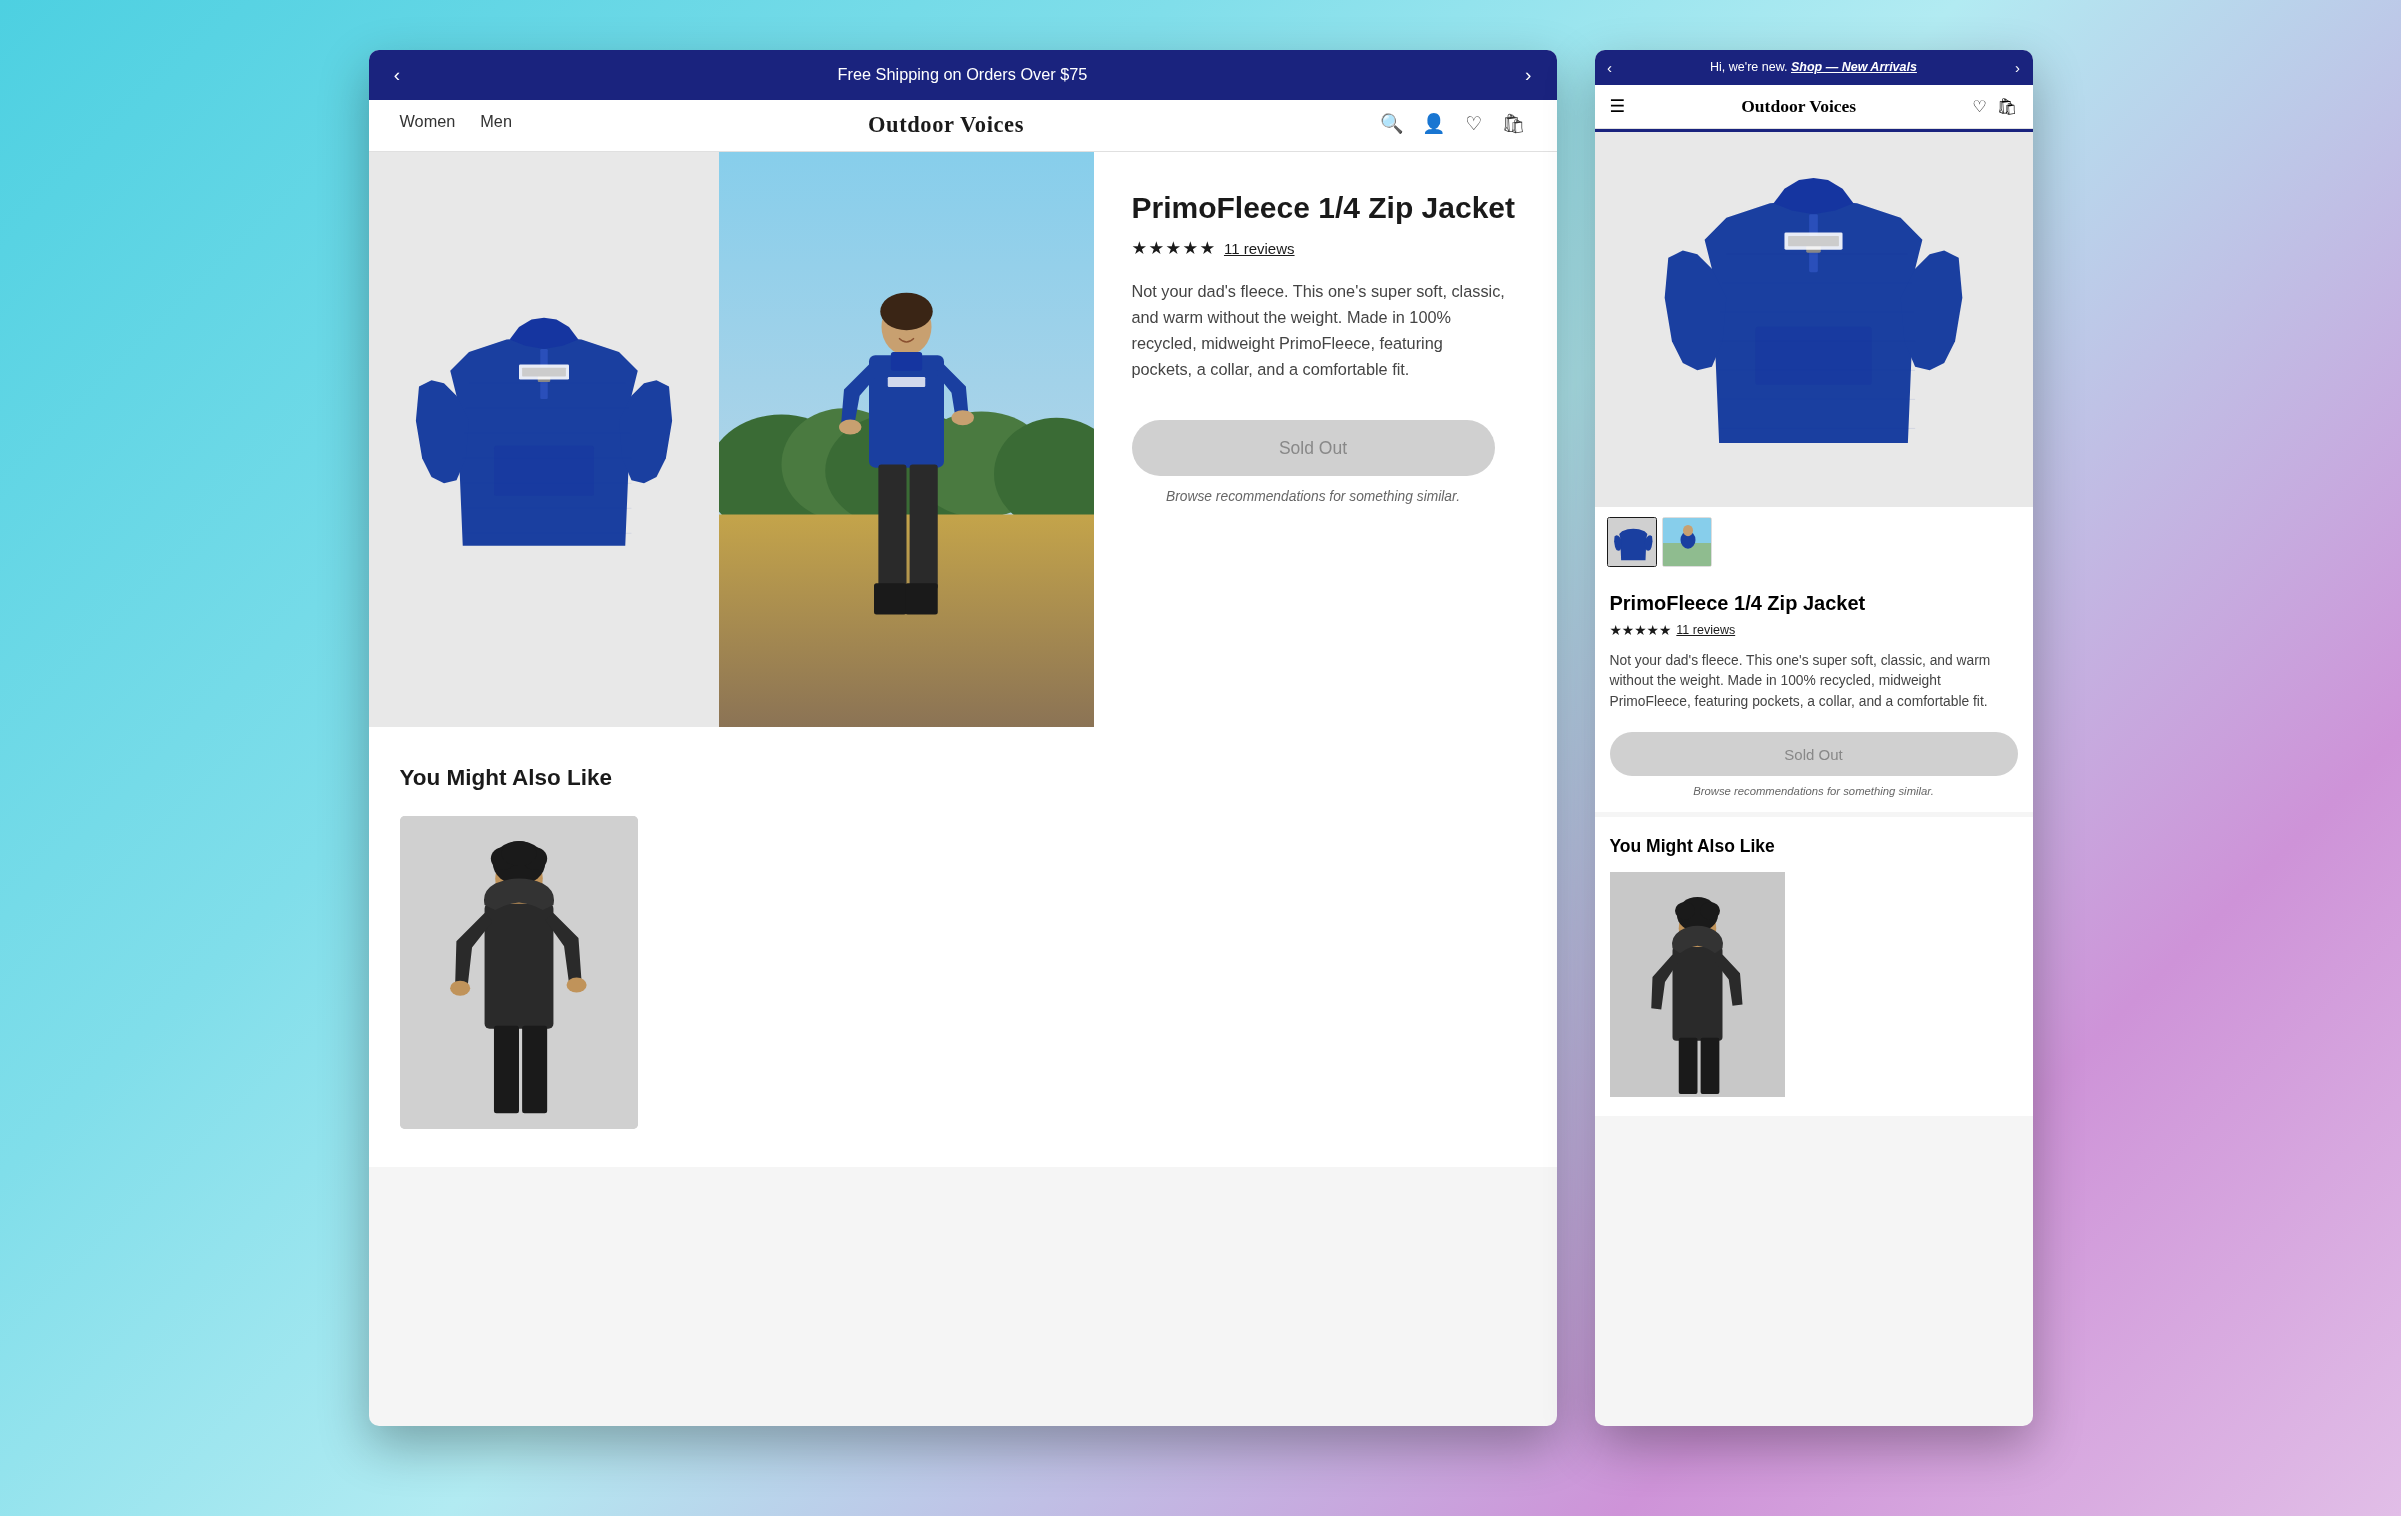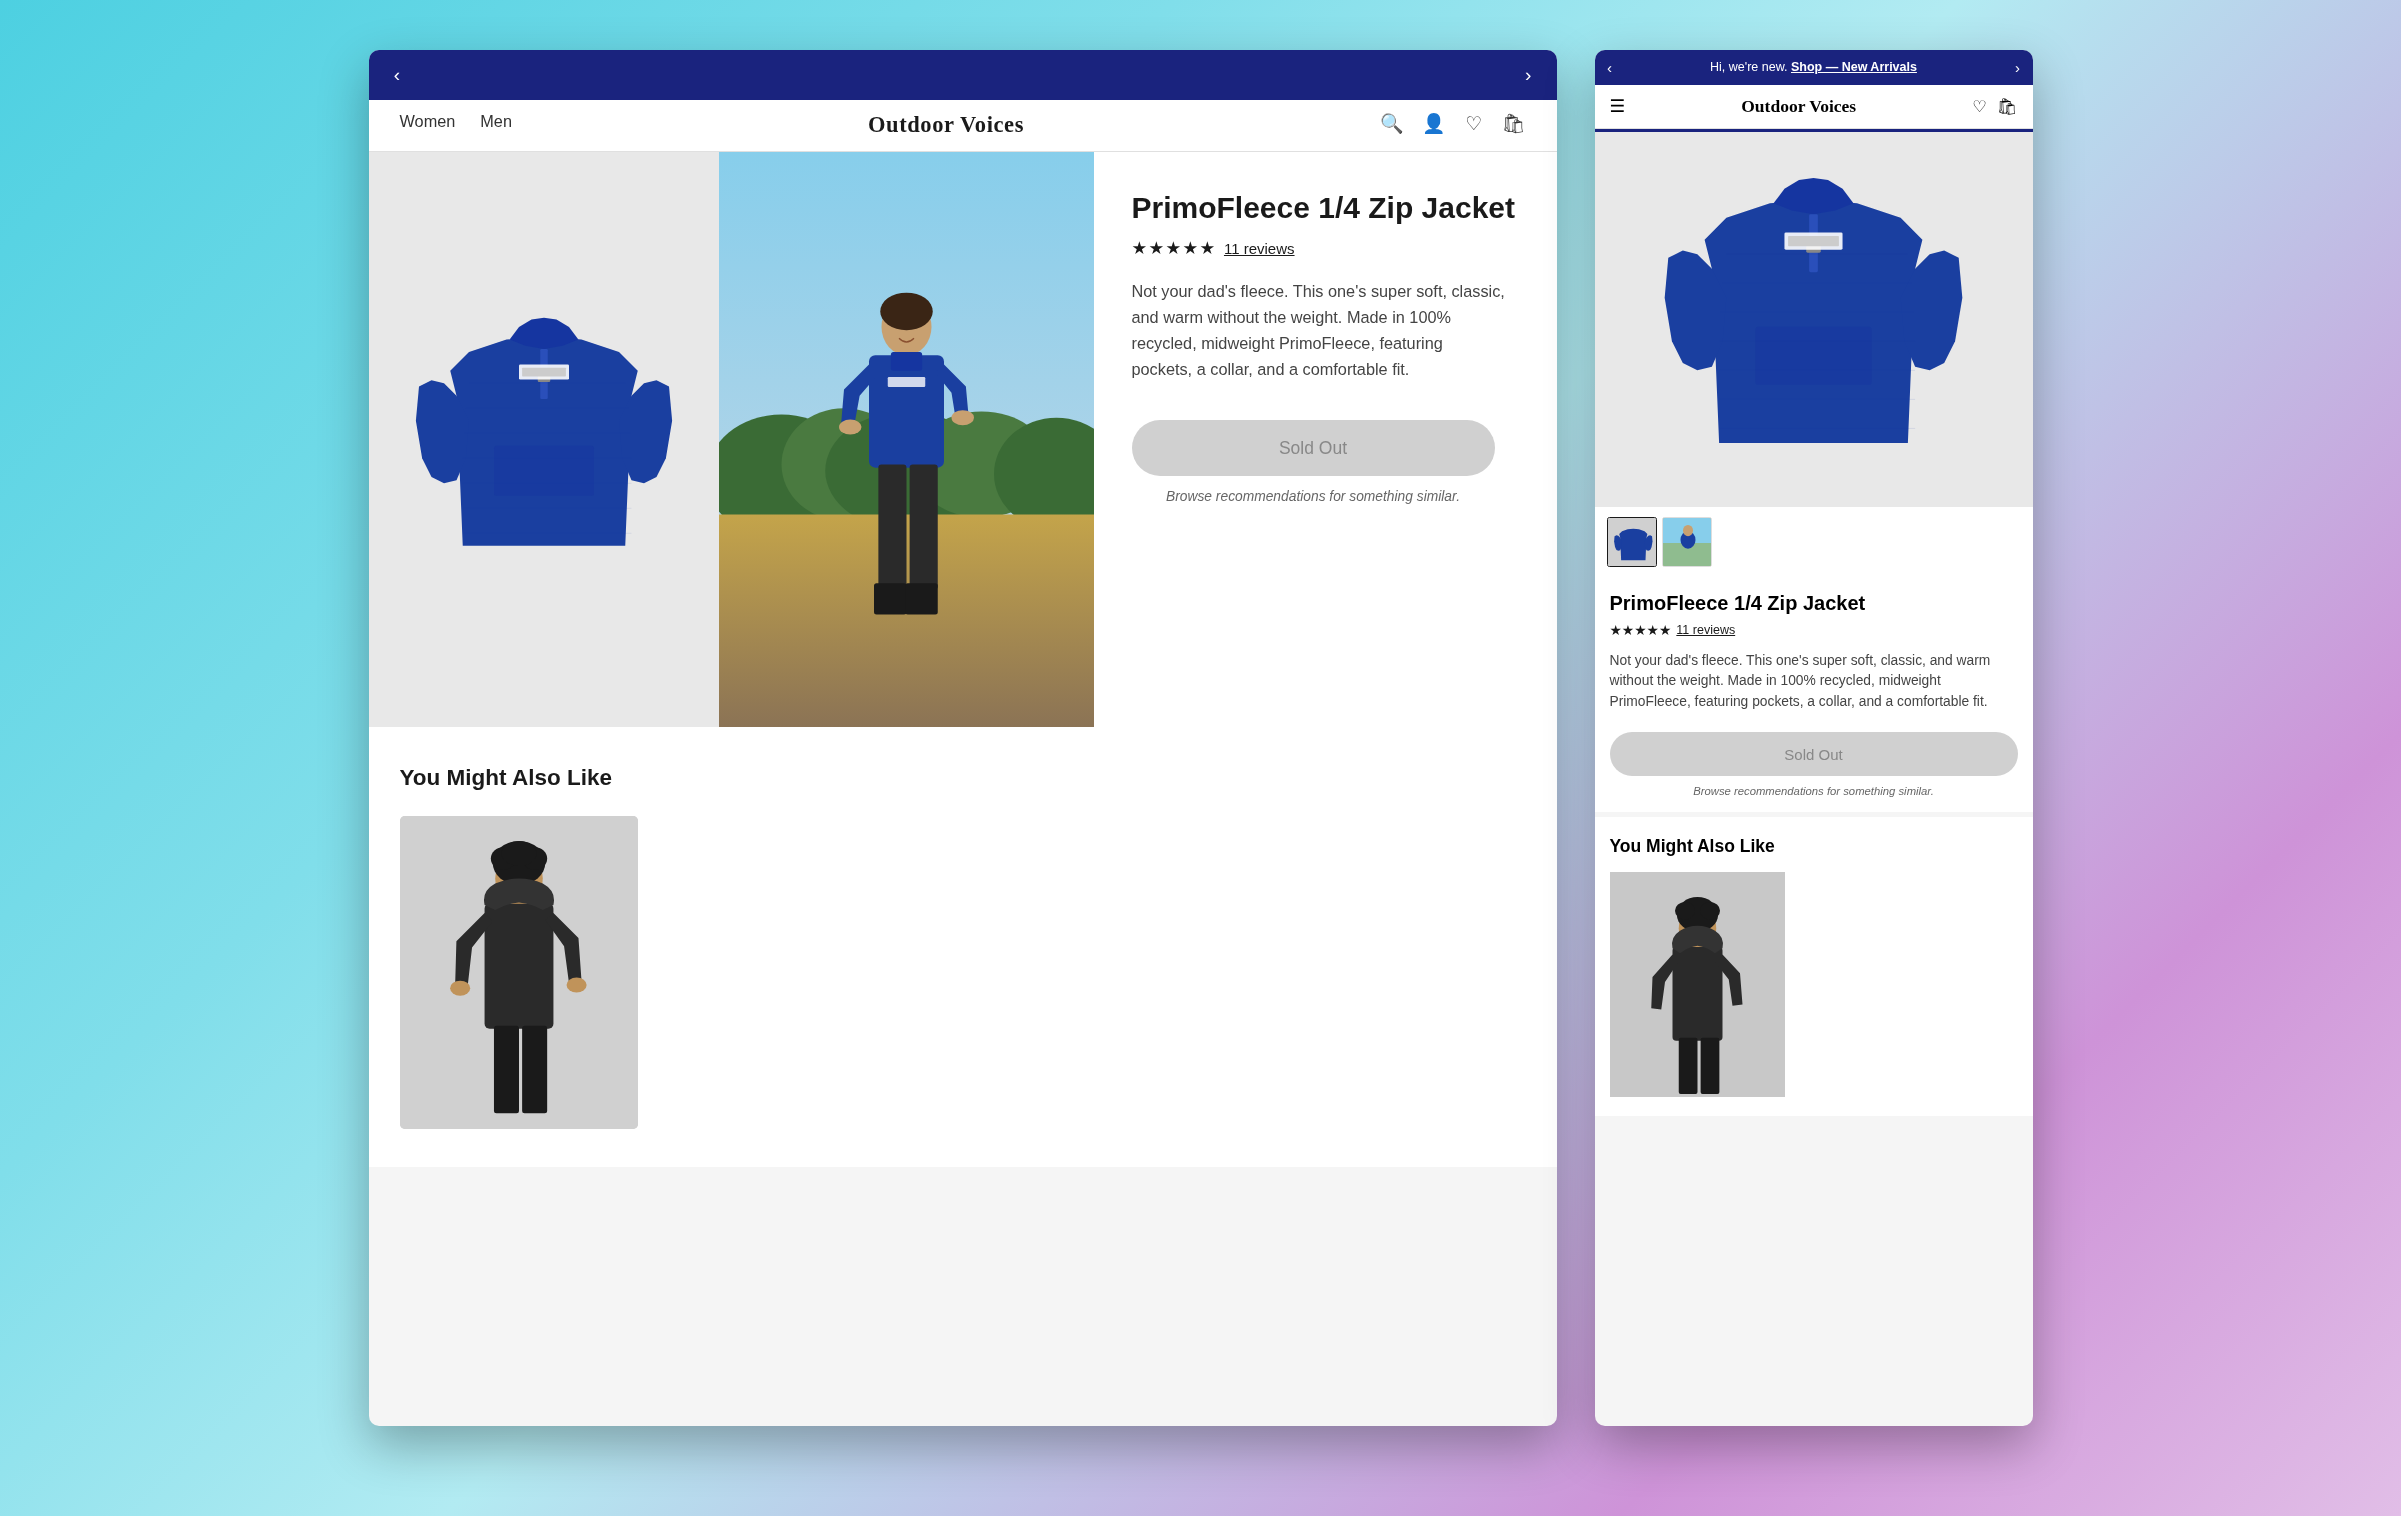--- a/index.html
+++ b/index.html
@@ -405,20 +405,21 @@
   </style>
 </head>
 <body>
 
 <div class="desktop-container">
 
   <div class="browser-window">
 
     <div class="announcement-bar">
       <button class="nav-arrow">‹</button>
+      <span class="announcement-text">Free Shipping on Orders Over $75</span>
       <button class="nav-arrow">›</button>
     </div>
 
     <div class="main-nav">
       <div class="nav-links">
         <a class="nav-link">Women</a>
         <a class="nav-link">Men</a>
       </div>
       <div class="nav-brand">Outdoor Voices</div>
       <div class="nav-icons">
@@ -566,21 +567,21 @@
     </div>
 
   </div>
 
   <div class="browser-window-mobile">
 
     <div class="mobile-announcement">
       <span class="arrow">‹</span>
       <span class="mobile-announcement-text">
         <span>Hi, we're new.</span>
-        <a style="color:white; font-weight:600; text-decoration:underline;">Shop — New Arrivals</a>
+        <a style="color:white; font-weight:600; text-decoration:underline;font-style:italic;">Shop — New Arrivals</a>
       </span>
       <span class="arrow">›</span>
     </div>
 
     <div class="mobile-nav">
       <span class="mobile-hamburger">☰</span>
       <div class="mobile-brand">Outdoor Voices</div>
       <div class="mobile-nav-icons">
         <span>♡</span>
         <span>🛍</span>

